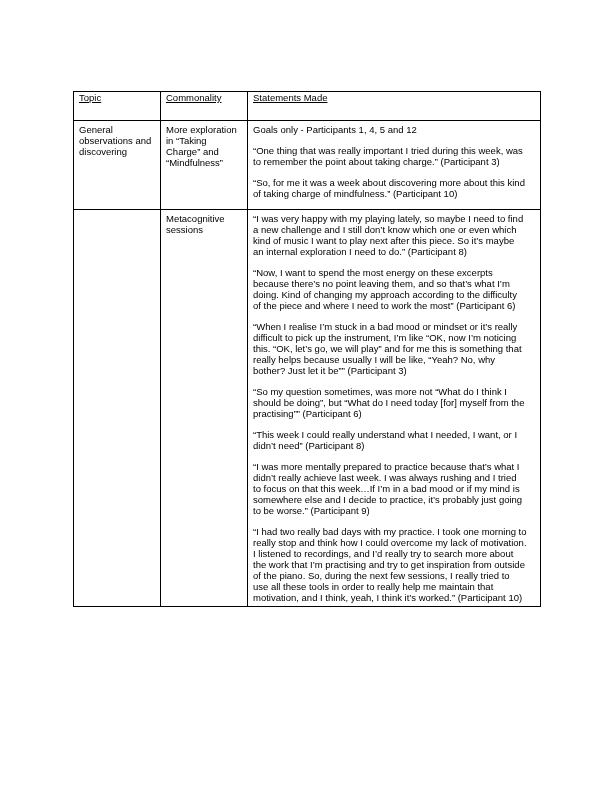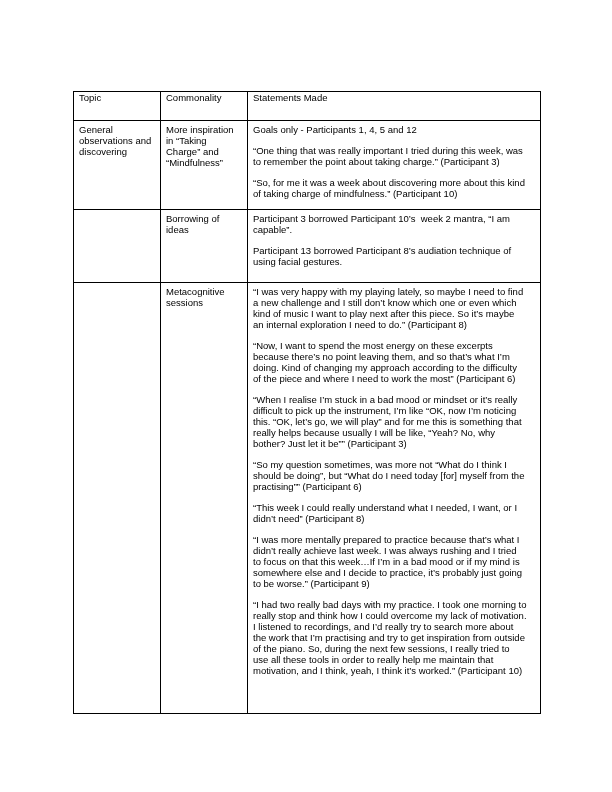--- a/index.html
+++ b/index.html
@@ -34,21 +34,21 @@
     vertical-align: top;
     text-align: left;
     font-weight: normal;
     padding: 3px 5px 3px 5px;
     box-sizing: border-box;
     font-size: 9.5px;
     line-height: 11px;
     overflow: hidden;
   }
   thead tr { height: 24px; }
-  th { vertical-align: middle; padding-top: 0; padding-bottom: 17px; }
+  th { vertical-align: middle; padding-top: 0; padding-bottom: 17px; text-decoration: underline; }
   tbody tr:nth-child(1) { height: 89px; }
   tbody tr:nth-child(2) { height: 73px; }
   tbody tr:nth-child(3) { height: 431px; }
   td p {
     margin: 0 8px 10px 0;
     white-space: pre-wrap;
   }
   td p:last-child { margin-bottom: 0; }
 </style>
 </head>
@@ -64,33 +64,25 @@
     <thead>
       <tr>
         <th>Topic</th>
         <th>Commonality</th>
         <th>Statements Made</th>
       </tr>
     </thead>
     <tbody id="table-body">
         <tr>
           <td>General observations and discovering</td>
-          <td>More inspiration in “Taking Charge” and “Mindfulness”</td>
+          <td>More exploration in “Taking Charge” and “Mindfulness”</td>
           <td>
             <p>Goals only - Participants 1, 4, 5 and 12</p>
             <p>“One thing that was really important I tried during this week, was to remember the point about taking charge.” (Participant 3)</p>
             <p>“So, for me it was a week about discovering more about this kind of taking charge of mindfulness.” (Participant 10)</p>
-          </td>
-        </tr>
-        <tr>
-          <td></td>
-          <td>Borrowing of ideas</td>
-          <td>
-            <p>Participant 3 borrowed Participant 10’s  week 2 mantra, “I am capable”.</p>
-            <p>Participant 13 borrowed Participant 8’s audiation technique of using facial gestures.</p>
           </td>
         </tr>
         <tr>
           <td></td>
           <td>Metacognitive sessions</td>
           <td>
             <p>“I was very happy with my playing lately, so maybe I need to find a new challenge and I still don’t know which one or even which kind of music I want to play next after this piece. So it’s maybe an internal exploration I need to do.” (Participant 8)</p>
             <p>“Now, I want to spend the most energy on these excerpts because there’s no point leaving them, and so that’s what I’m doing. Kind of changing my approach according to the difficulty of the piece and where I need to work the most” (Participant 6)</p>
             <p>“When I realise I’m stuck in a bad mood or mindset or it’s really difficult to pick up the instrument, I’m like “OK, now I’m noticing this. “OK, let’s go, we will play” and for me this is something that really helps because usually I will be like, “Yeah? No, why bother? Just let it be”” (Participant 3)</p>
             <p>“So my question sometimes, was more not “What do I think I should be doing”, but “What do I need today [for] myself from the practising”” (Participant 6)</p>

